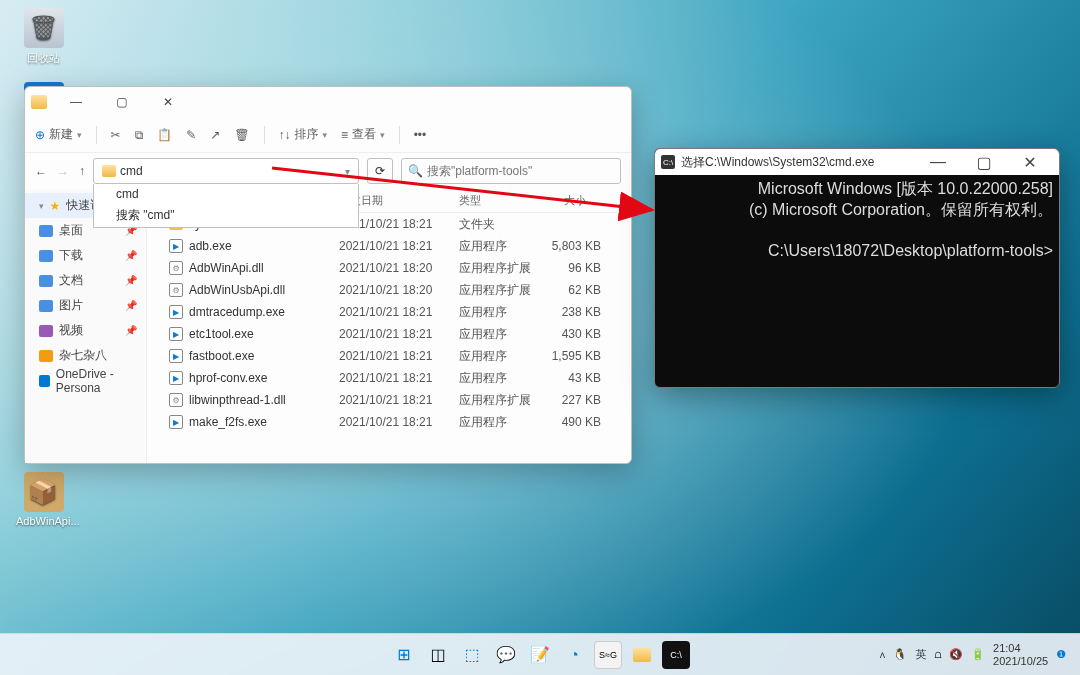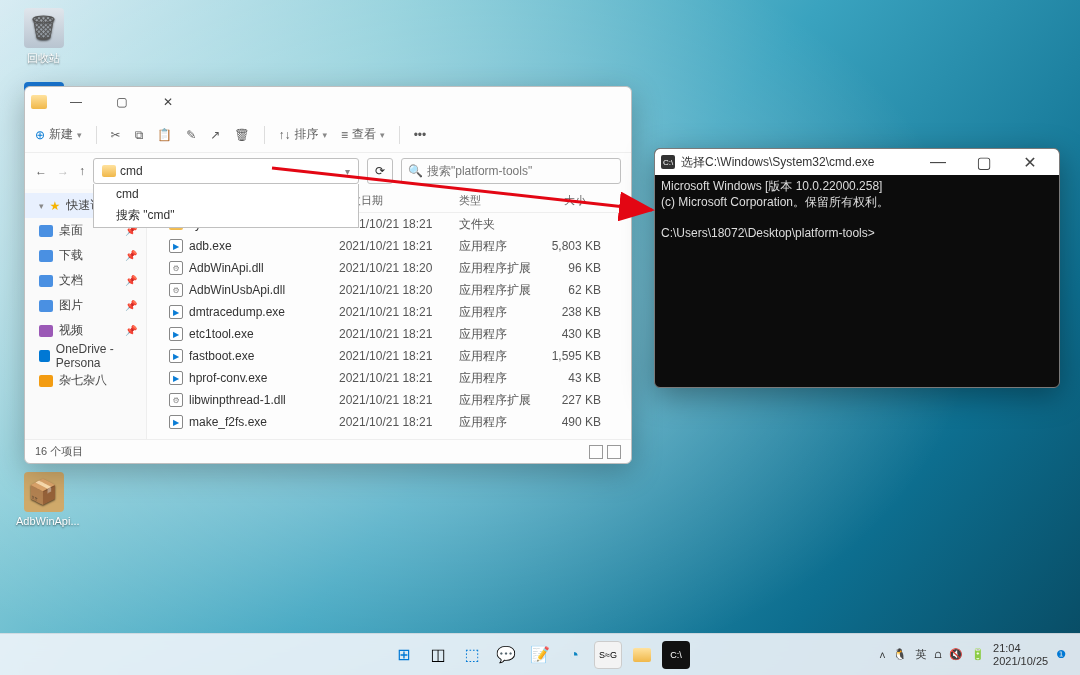--- a/index.html
+++ b/index.html
@@ -52,21 +52,21 @@
 .file-ic { width:14px; height:14px; border:1px solid #888; border-radius:2px; display:inline-flex; align-items:center; justify-content:center; font-size:8px; background:#fff; }
 .folder-ic { width:14px; height:12px; background:linear-gradient(#ffe29e,#f0b84a); border-radius:2px; }
 .status-bar { height:24px; border-top:1px solid #eee; display:flex; align-items:center; padding:0 10px; font-size:11px; color:#555; justify-content:space-between; }
 .status-bar .view-ic { display:flex; gap:4px; }
 .status-bar .view-ic span { width:14px; height:14px; border:1px solid #999; }
 
 
 .cmd { position:absolute; left:654px; top:148px; width:406px; height:240px; background:#0c0c0c; border:1px solid #7a7a7a; border-radius:6px; box-shadow:0 8px 30px rgba(0,0,0,0.35); display:flex; flex-direction:column; overflow:hidden; }
 .cmd .title-bar { background:#fff; color:#333; height:26px; }
 .cmd .title-bar .cmd-ic { width:14px; height:14px; background:#333; color:#fff; font-size:8px; display:flex; align-items:center; justify-content:center; border-radius:2px; margin-right:6px; }
-.cmd-body { flex:1; padding:4px 6px; font-family: "Consolas","NSimSun",monospace; font-size:12px; color:#ddd; line-height:1.3; white-space:pre; }
+.cmd-body { flex:1; padding:4px 6px; font-family: "Consolas","NSimSun",monospace; font-size:16px; color:#ddd; line-height:1.3; white-space:pre;text-align:right; }
 
 
 .arrow-svg { position:absolute; left:0; top:0; pointer-events:none; z-index:20; }
 
 
 .taskbar { position:absolute; left:0; right:0; bottom:0; height:42px; background:rgba(240,244,249,0.9); backdrop-filter: blur(10px); border-top:1px solid rgba(0,0,0,0.08); display:flex; align-items:center; }
 .tb-center { position:absolute; left:50%; transform:translateX(-50%); display:flex; gap:6px; }
 .tb-center .tbi, .tb-right .tbi { width:28px; height:28px; display:flex; align-items:center; justify-content:center; border-radius:4px; cursor:pointer; font-size:16px; }
 .tb-right { margin-left:auto; display:flex; align-items:center; gap:8px; padding-right:14px; font-size:11px; color:#333; }
 .clock { line-height:1.1; }
@@ -180,26 +180,26 @@
             <span class="sb-ico" style="background:#4a90e2"></span>
             <span>图片</span>
             <span class="pin">📌</span>
           </div>
           <div class="sb-item">
             <span class="sb-ico" style="background:#9b59b6"></span>
             <span>视频</span>
             <span class="pin">📌</span>
           </div>
           <div class="sb-item">
+            <span class="sb-ico" style="background:#f39c12"></span>
+            <span>杂七杂八</span>
+          </div>
+          <div class="sb-item">
             <span class="sb-ico" style="background:#0078d4"></span>
             <span>OneDrive - Persona</span>
-          </div>
-          <div class="sb-item">
-            <span class="sb-ico" style="background:#f39c12"></span>
-            <span>杂七杂八</span>
           </div>
         </div>
     </div>
     <div class="files">
       <div class="fheader">
         <div>名称</div>
         <div>修改日期</div>
         <div>类型</div>
         <div>大小</div>
       </div>
@@ -289,27 +289,20 @@
             <div class="fname">
               <span class="file-ic" style="color:#0a7cd5">▶</span>
               <span>make_f2fs.exe</span>
             </div>
             <div class="fdate">2021/10/21 18:21</div>
             <div class="ftype">应用程序</div>
             <div class="fsize">490 KB</div>
           </div>
         </div>
     </div>
-  </div>
-  <div class="status-bar">
-    <span>16 个项目</span>
-    <div class="view-ic">
-        <span></span>
-        <span></span>
-      </div>
   </div>
 </div>
 
 <div class="cmd">
   <div class="title-bar">
     <div class="cmd-ic">C:\</div>
     <div class="ttl">选择C:\Windows\System32\cmd.exe</div>
     <div class="win-ctrl">
       <span>―</span>
       <span>▢</span>

